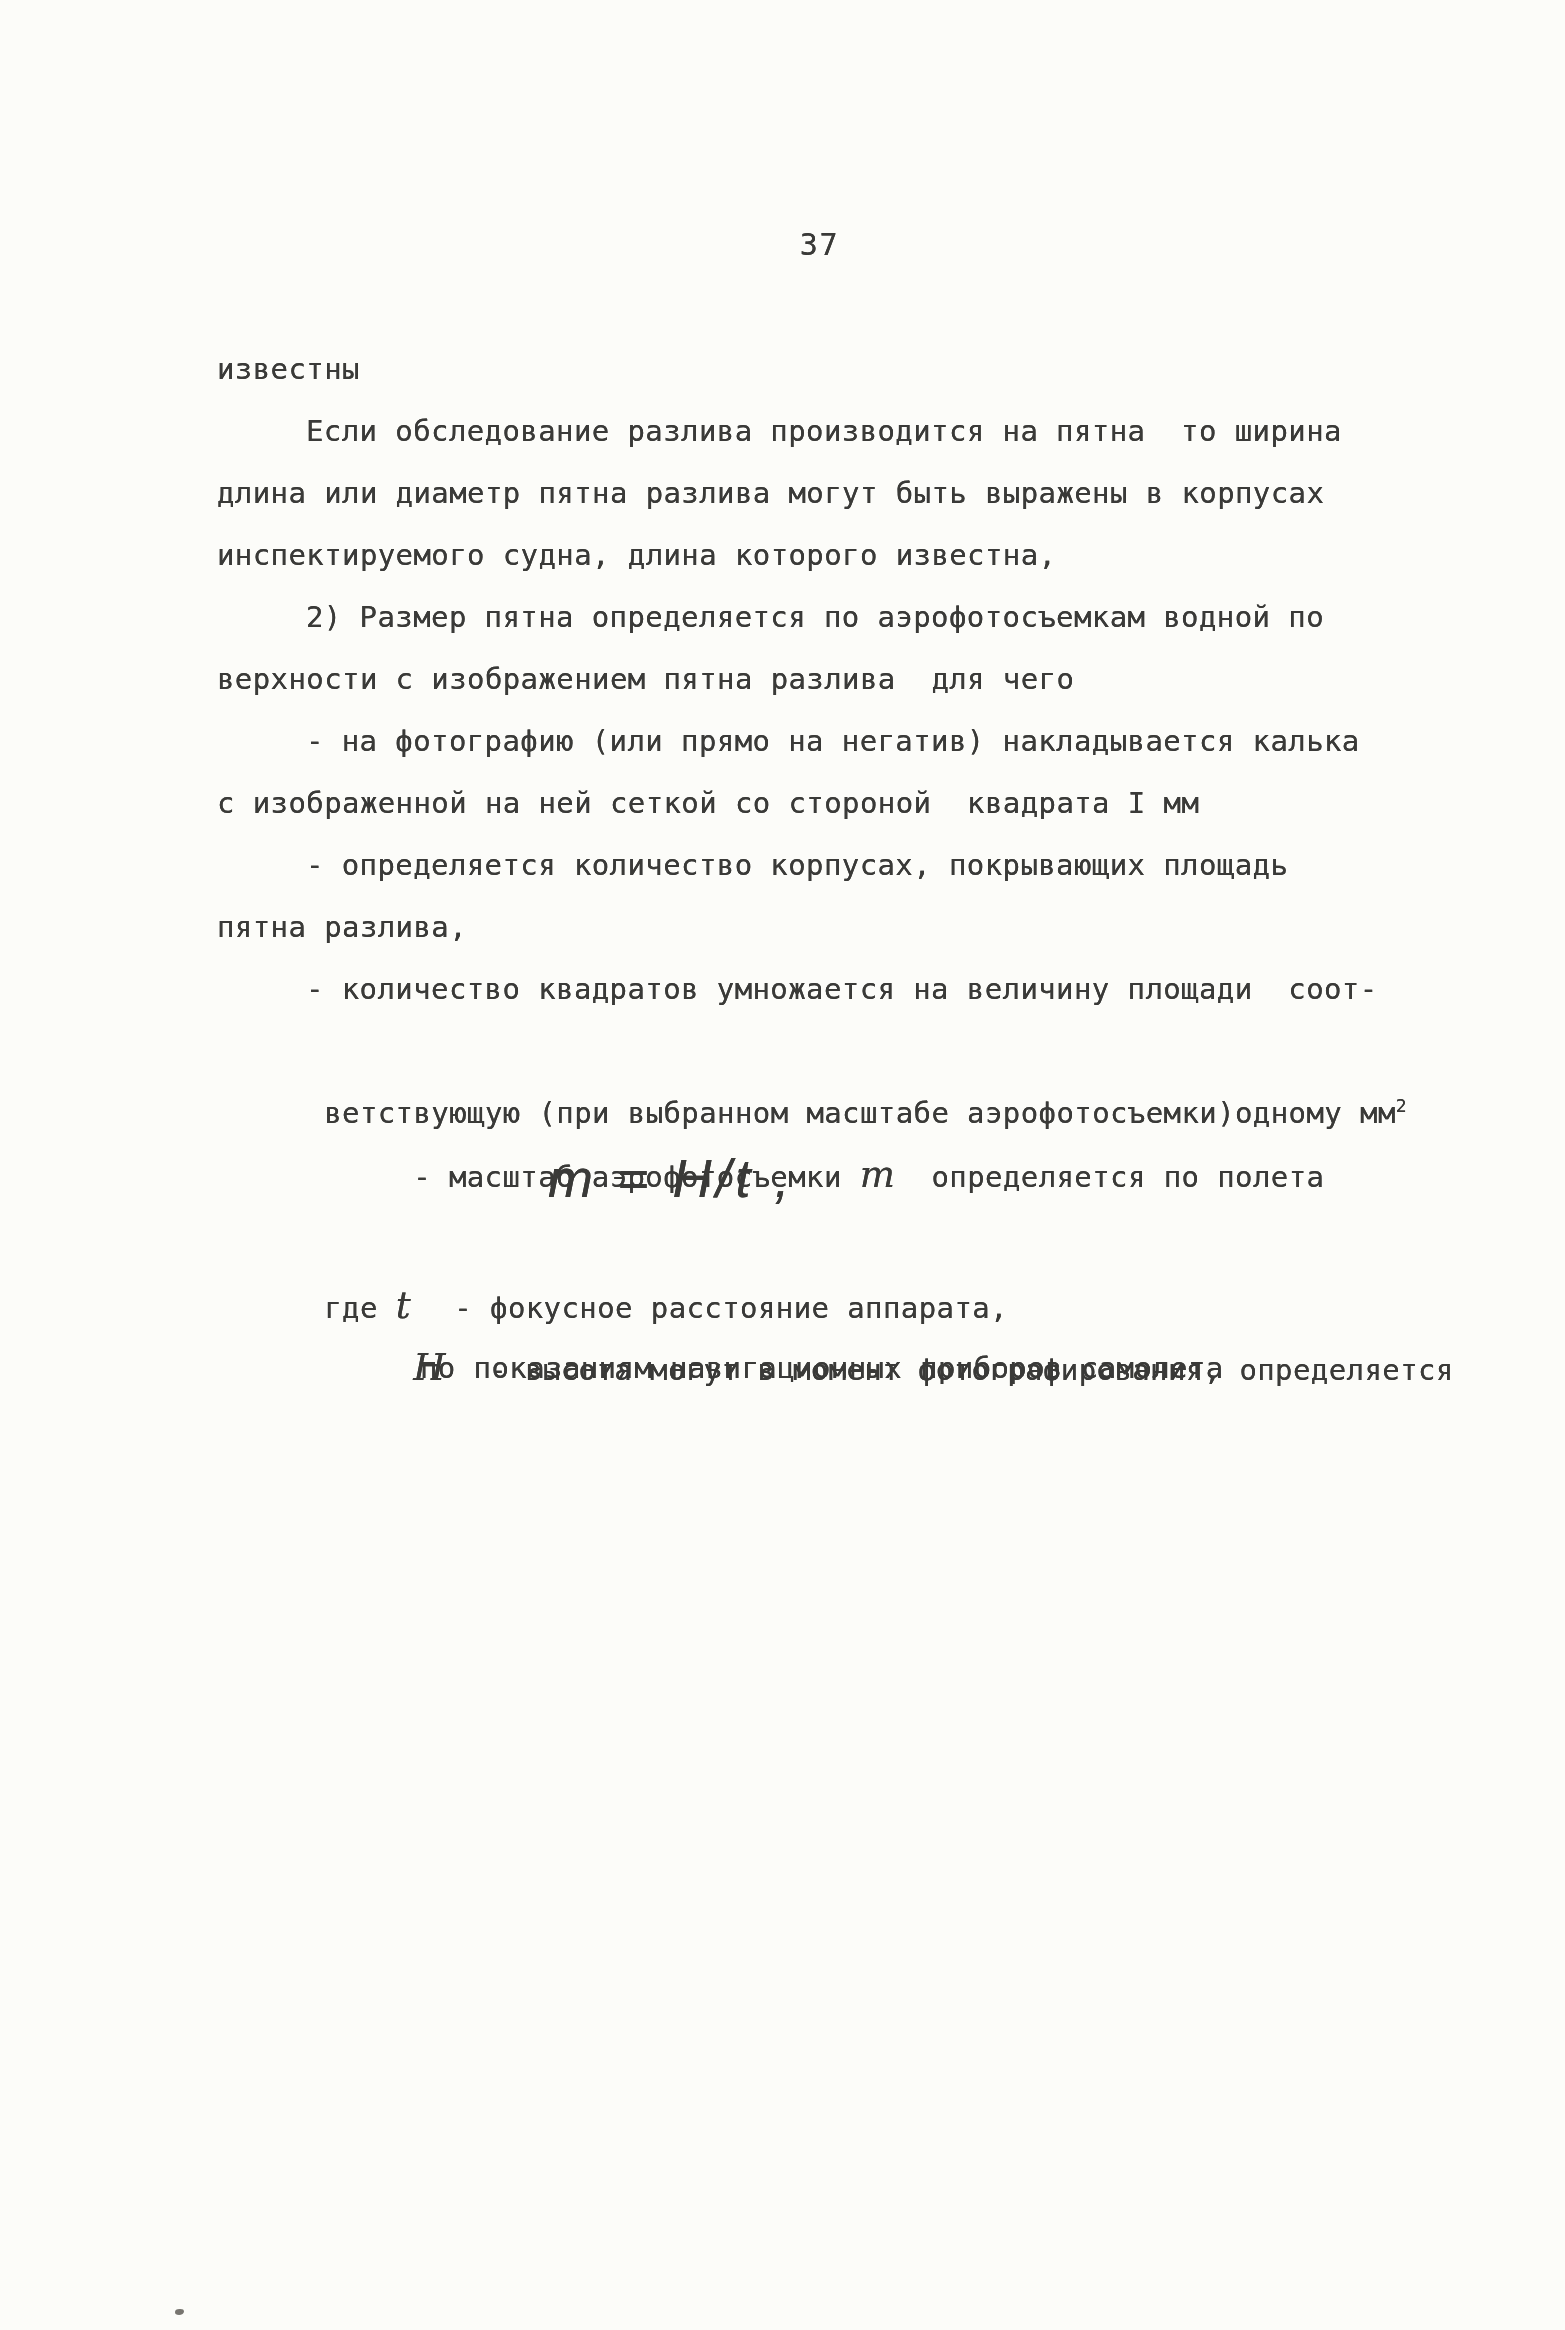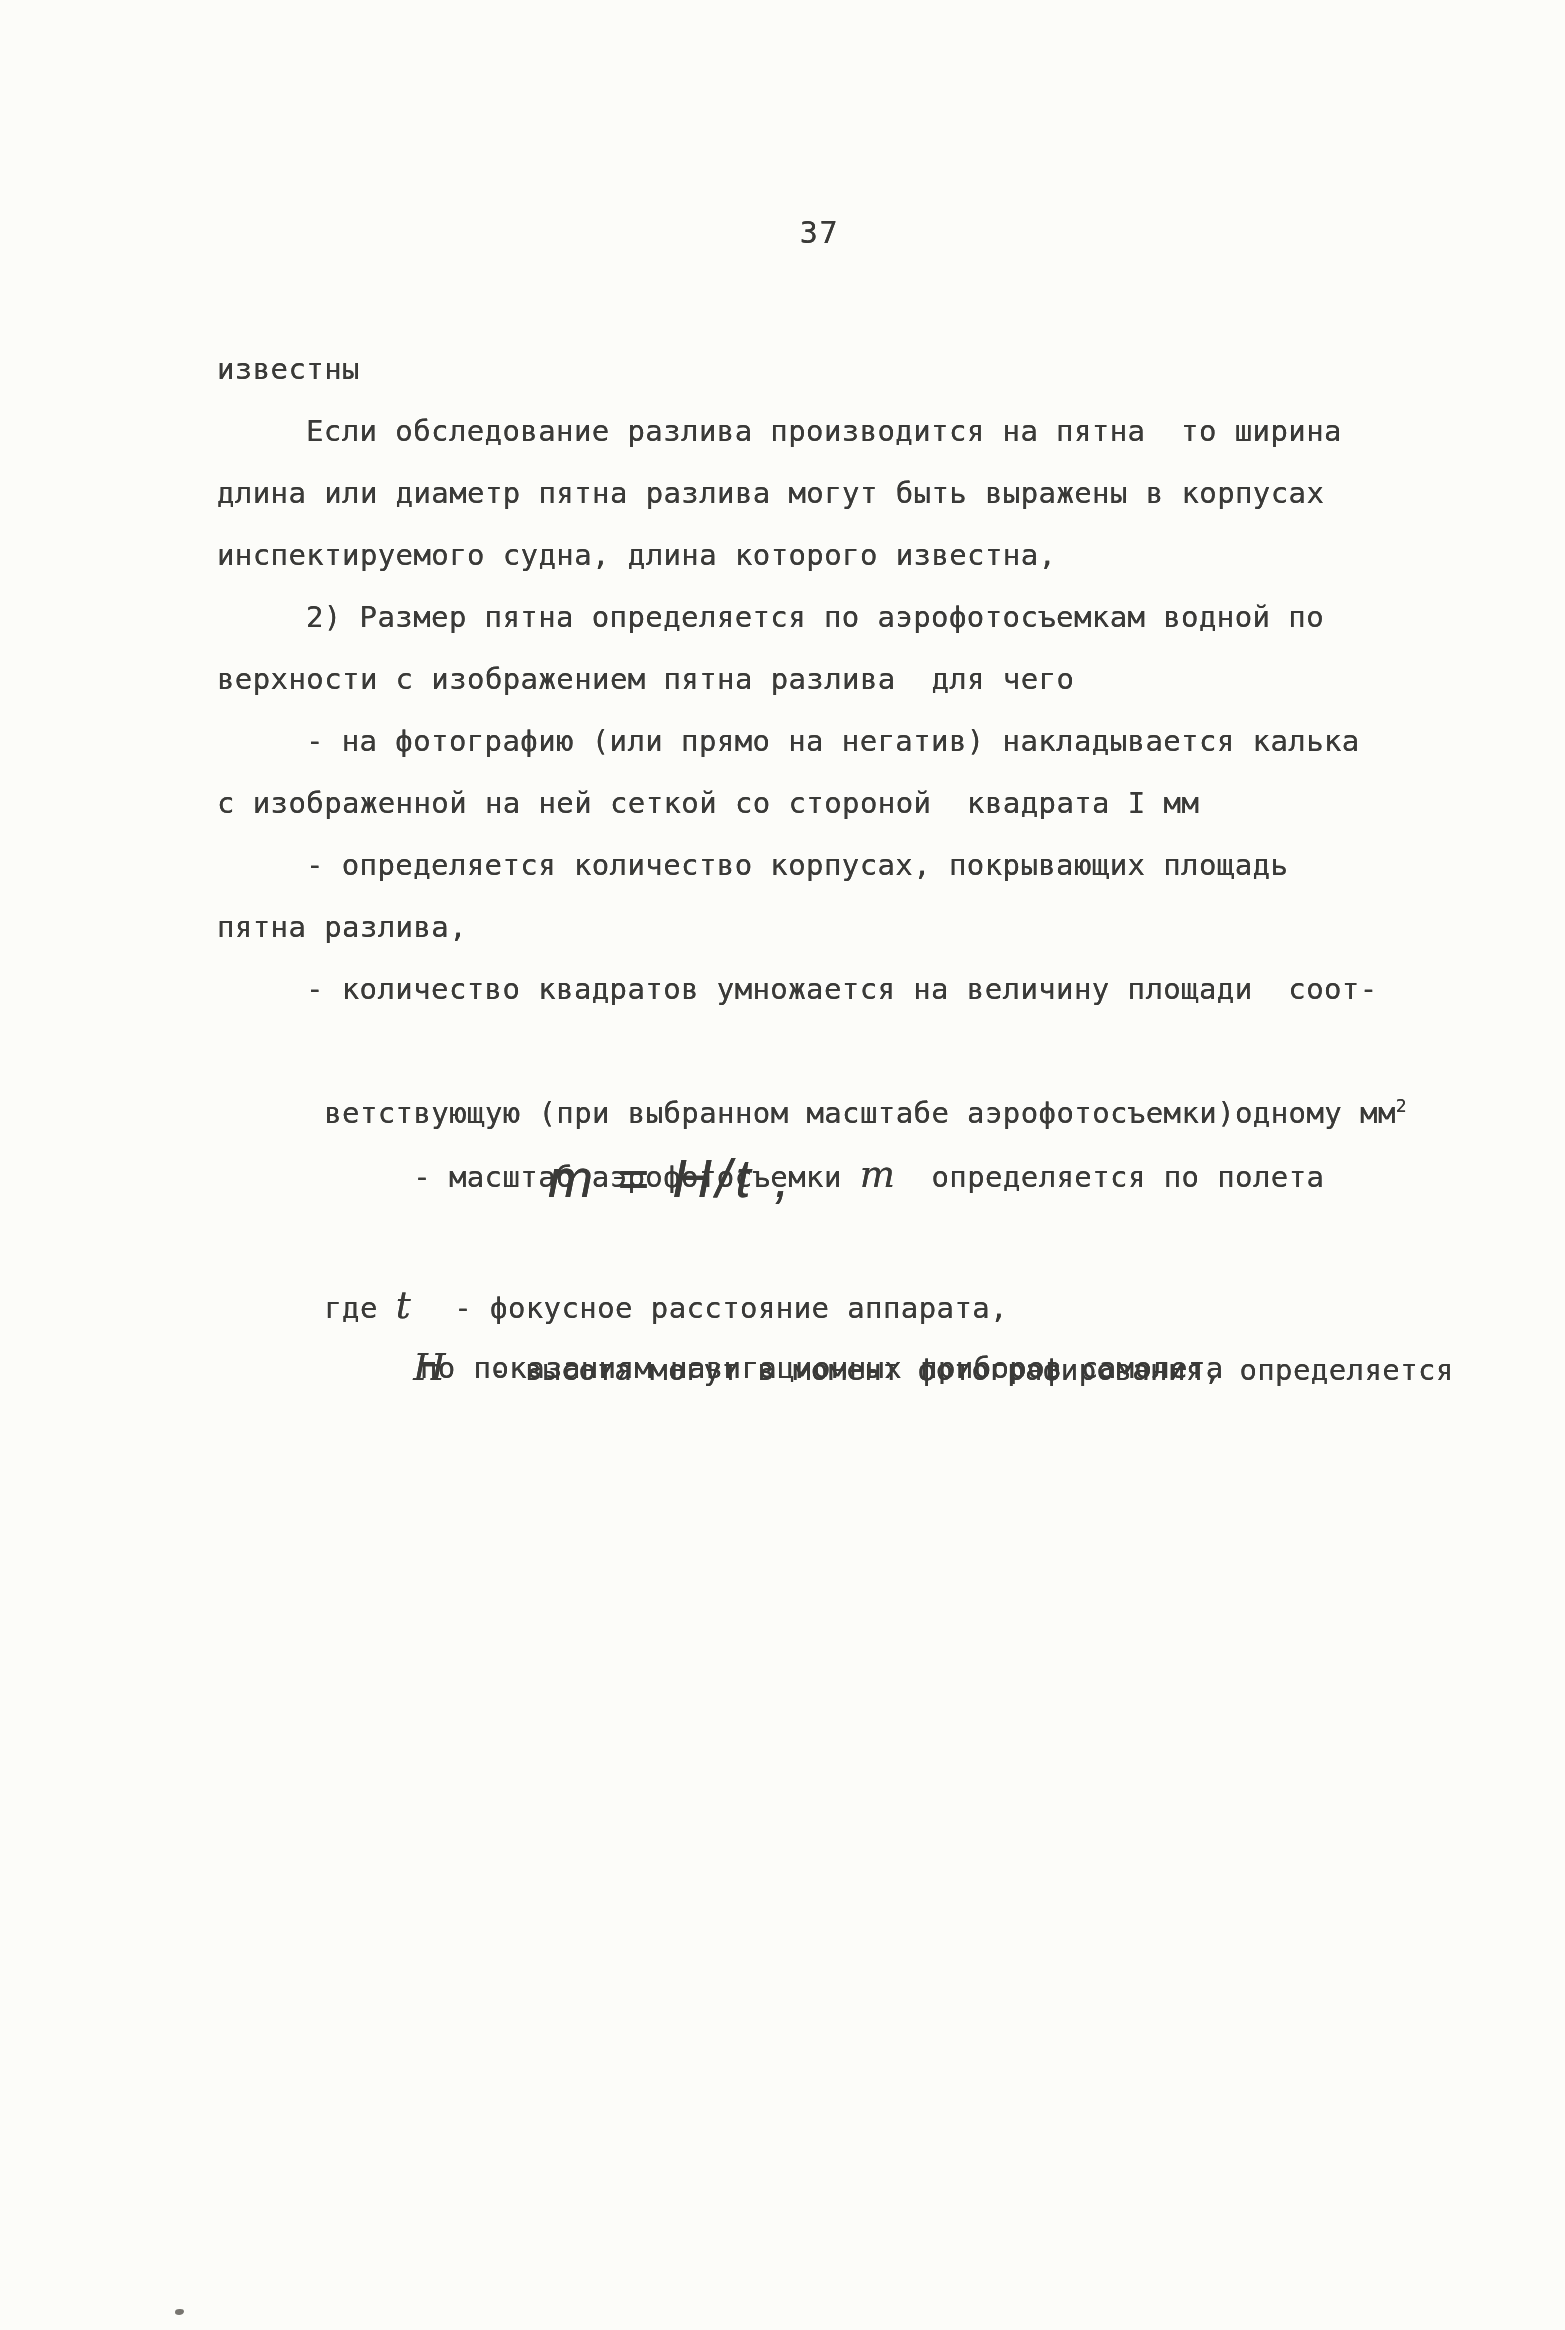--- a/index.html
+++ b/index.html
@@ -13,21 +13,21 @@
     width: 1565px;
     height: 2330px;
     background: #fcfcf9;
     overflow: hidden;
     font-family: "DejaVu Sans Mono", "Liberation Mono", monospace;
     color: #3a3a38;
   }
 
   .page-number {
     position: absolute;
-    top: 215px;
+    top: 227px;
     left: 748px;
     width: 143px;
     text-align: center;
     font-size: 30px;
     letter-spacing: 1.8px;
     text-shadow: 0 0 0.5px currentColor;
   }
 
   .text-block {
     position: absolute;

